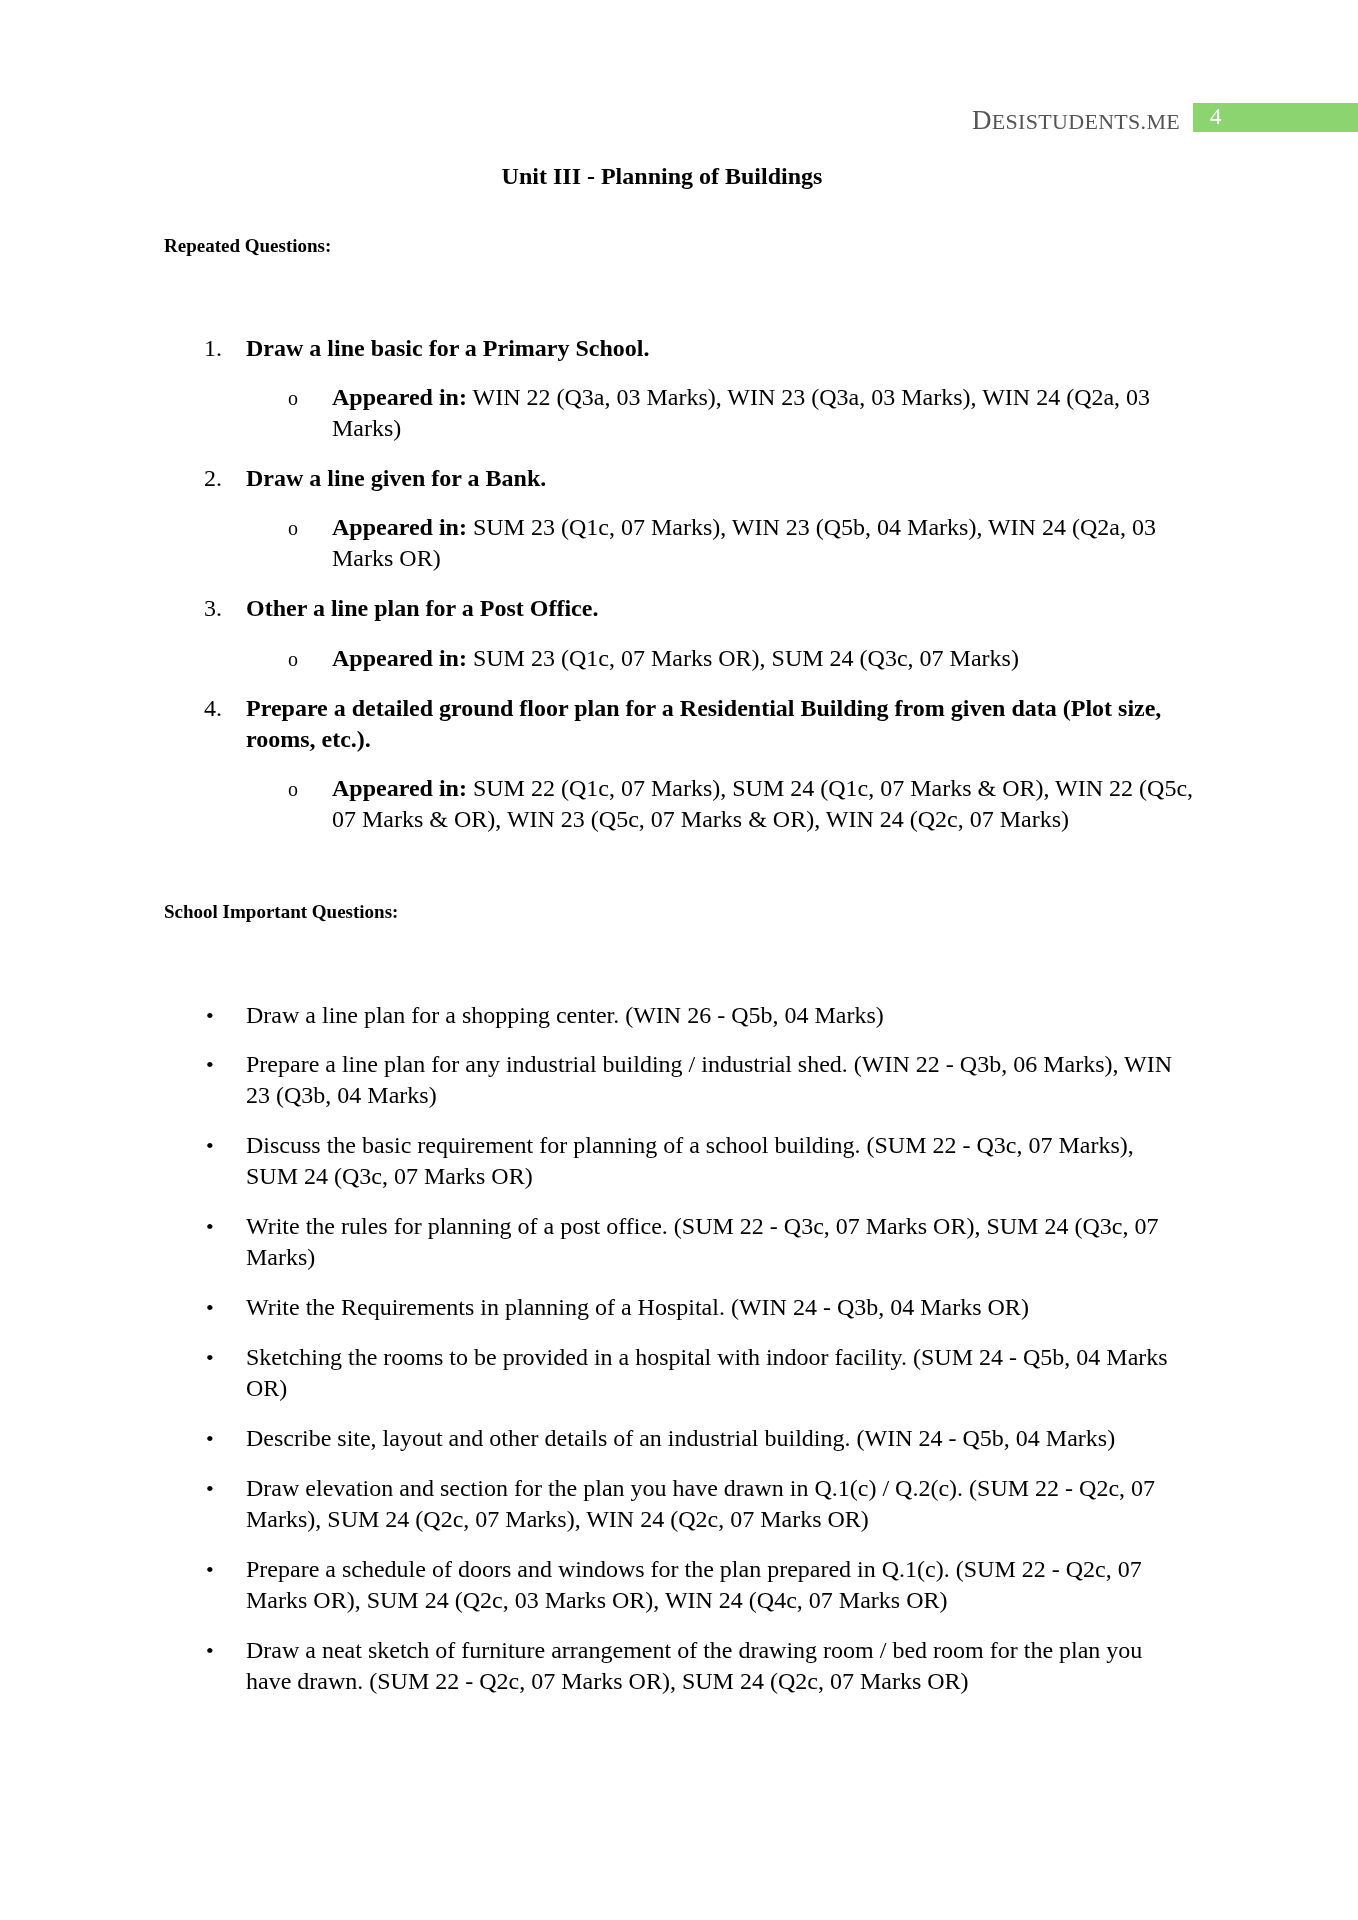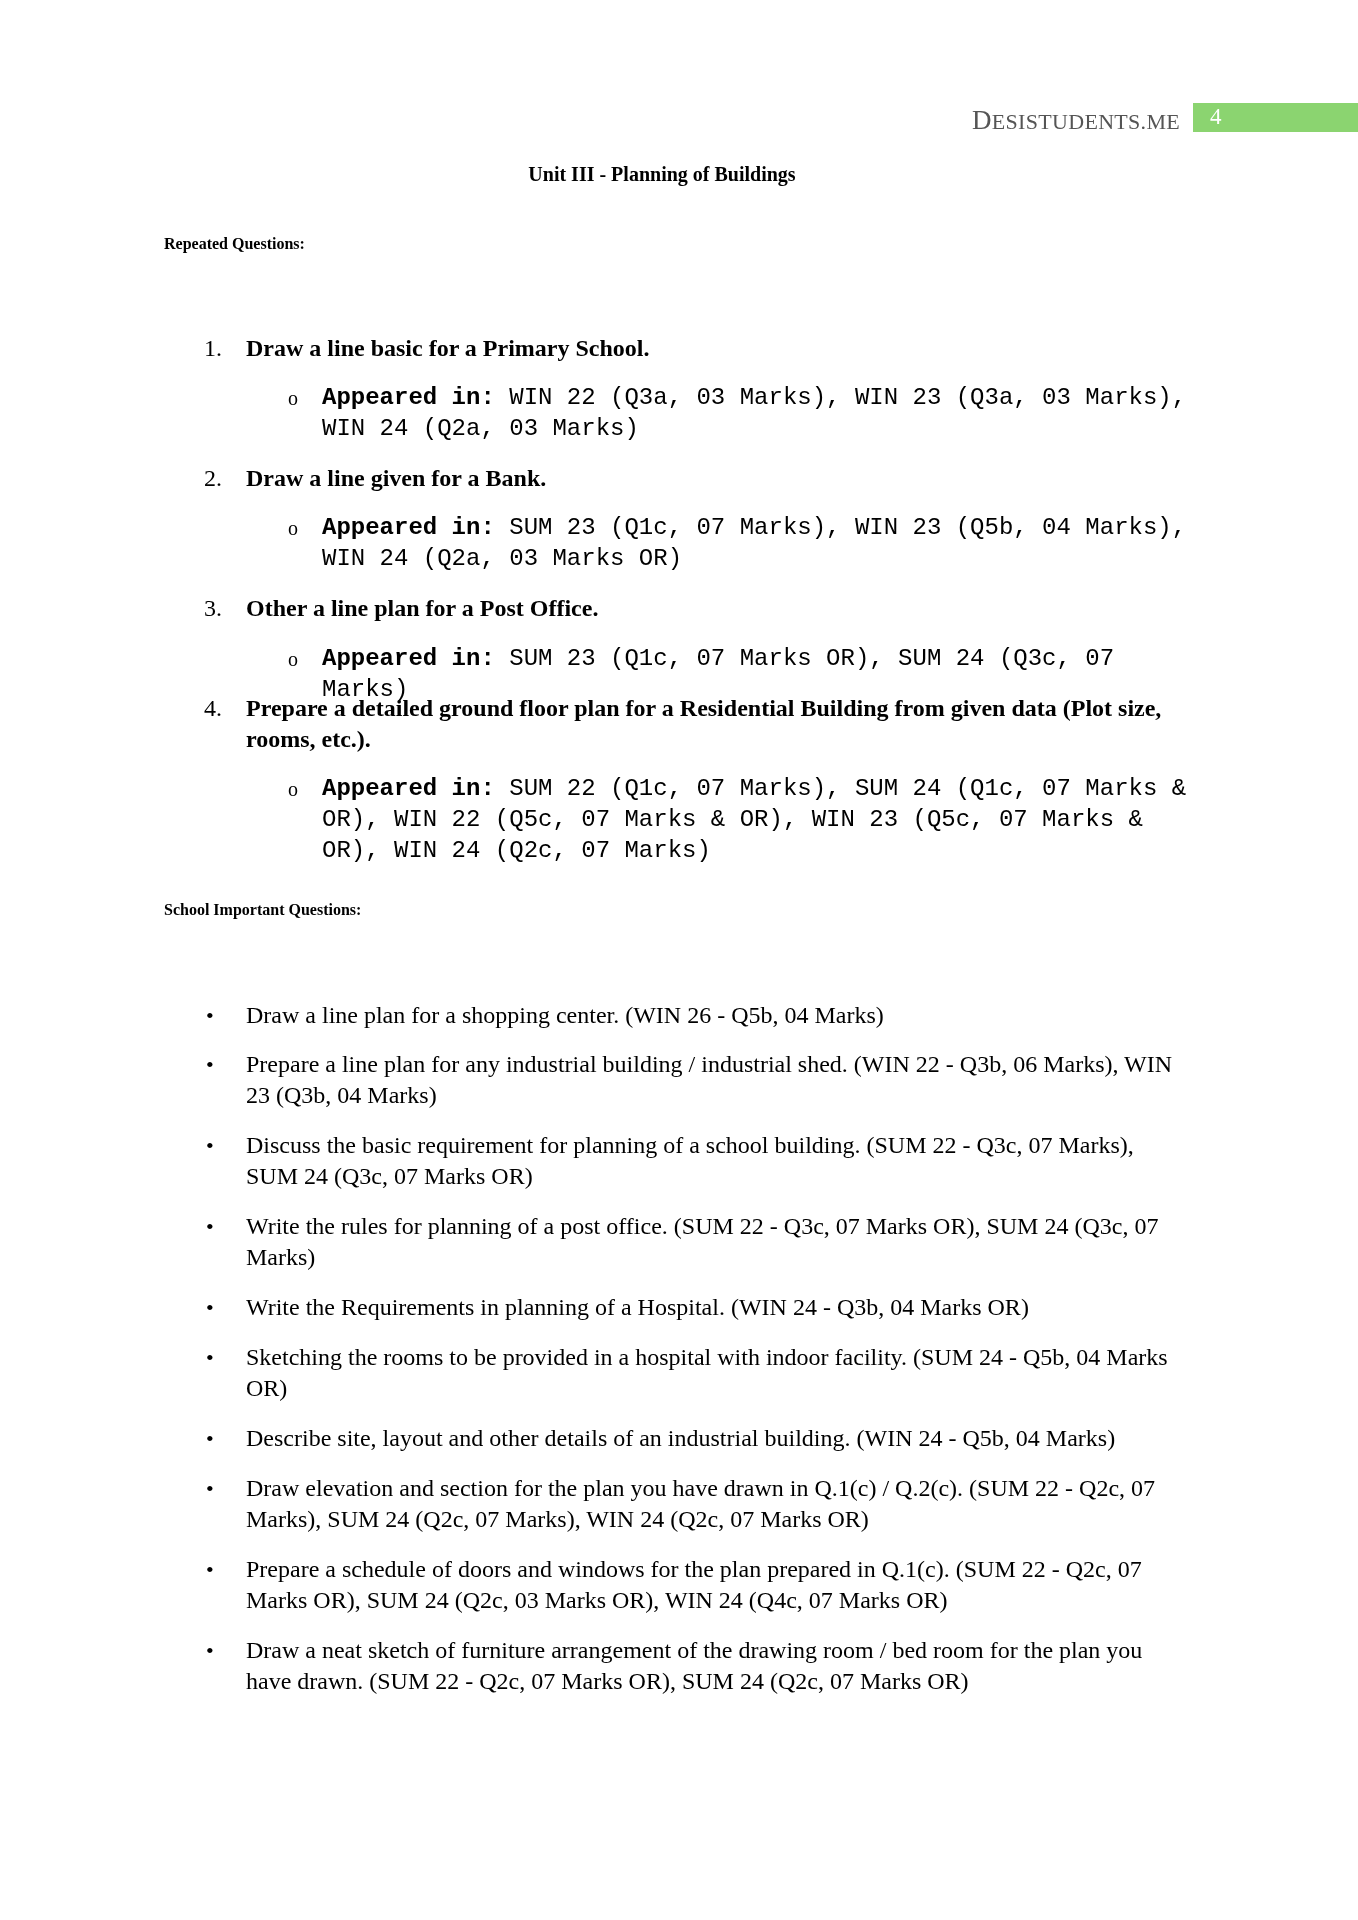--- a/index.html
+++ b/index.html
@@ -6,32 +6,32 @@
   body { width: 1358px; height: 1920px; position: relative; overflow: hidden;
          font-family: "Liberation Serif", "DejaVu Serif", serif; color: #000; }
   .header { position: absolute; top: 66px; left: 0; width: 1358px; height: 32px; margin-top: 37px; }
   .brand { position: absolute; right: 178px; top: 2px; font-size: 22px; color: #555;
            font-variant: small-caps; letter-spacing: 0.3px; }
   .brand-d { font-size: 27px; }
   .page-box { position: absolute; left: 1193px; top: 0; width: 165px; height: 29px; background: #8bd470; }
   .page-num { position: absolute; left: 17px; top: 1px; font-size: 23px; color: #ffffff; }
 
   .title { position: absolute; top: 163px; left: 0; width: 1324px; text-align: center;
-           font-size: 20px; font-weight: bold; }
-  .section-head { position: absolute; left: 164px; font-size: 16px; font-weight: bold; }
+           font-size: 24px; font-weight: bold; }
+  .section-head { position: absolute; left: 164px; font-size: 19px; font-weight: bold; }
   #sec1 { top: 235px; }
   #sec2 { top: 901px; }
 
   .num-item { position: absolute; left: 202px; width: 1000px; font-size: 24px; line-height: 31px; }
   .num { position: absolute; left: 0; width: 20px; text-align: right; }
   .num-text { position: absolute; left: 44px; width: 950px; font-weight: bold; }
 
   .sub-item { position: absolute; left: 288px; width: 900px; font-size: 24px; line-height: 31px; }
   .circle-bullet { position: absolute; left: 0; top: 1px; font-size: 20px; }
-  .sub-text { position: absolute; left: 34px; width: 880px; font-family: Liberation Mono, monospace; }
+  .sub-text { position: absolute; left: 44px; width: 880px; }
   .sub-label { font-weight: bold; }
 
   .bullet-item { position: absolute; left: 206px; width: 1000px; font-size: 24px; line-height: 31px; }
   .dot { position: absolute; left: 0; top: 0; font-size: 22px; }
   .bullet-text { position: absolute; left: 40px; width: 940px; }
 </style>
 </head>
 <body>
 
 <div class="header">

